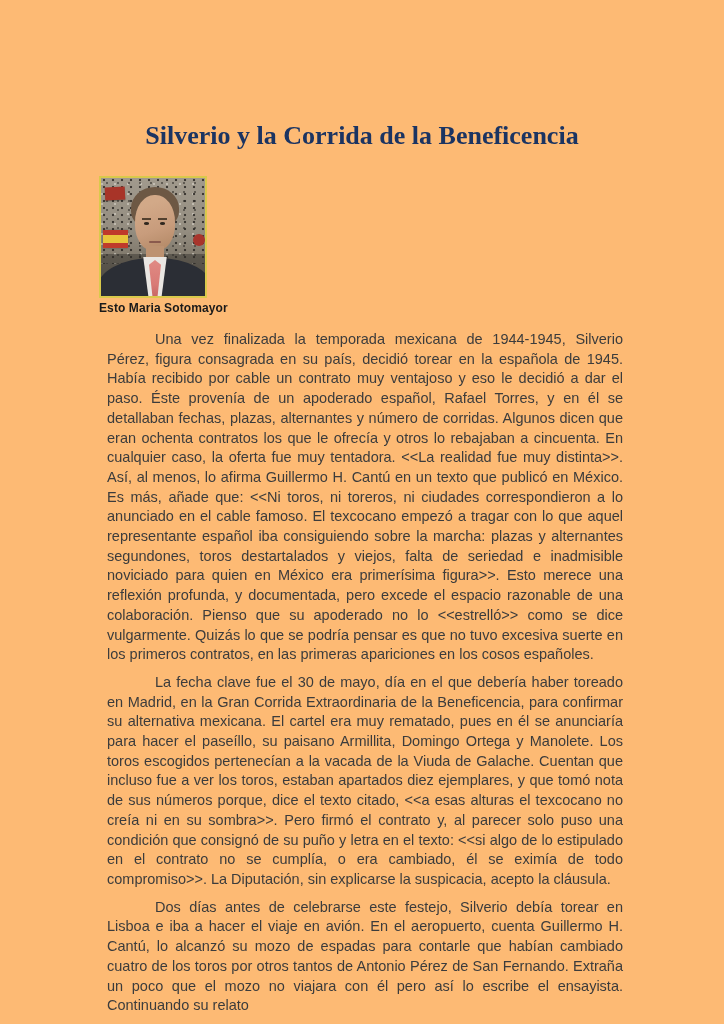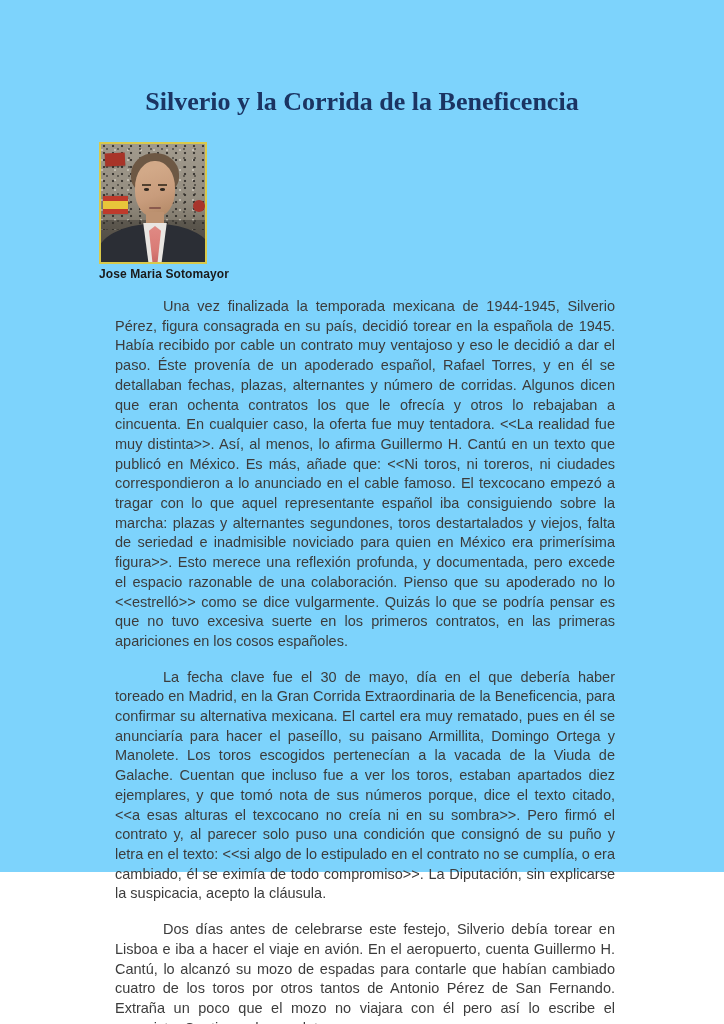--- a/index.html
+++ b/index.html
@@ -5,23 +5,23 @@
   * { margin: 0; padding: 0; box-sizing: border-box; }
   html, body { width: 724px; height: 1024px; }
   body {
     background: #ffffff;
     font-family: "Liberation Sans", "DejaVu Sans", sans-serif;
     overflow: hidden;
   }
   .page {
     position: relative;
     width: 724px;
-    height: 872px;
-    background: #7dd3fc;
-    padding: 86px 95px 0 99px;
+    height: 1024px;
+    background: #fdba74;
+    padding: 120px 95px 0 99px;
   }
   .doc-title {
     font-family: "Liberation Serif", "DejaVu Serif", serif;
     font-weight: bold;
     font-size: 26px;
     line-height: 32px;
     text-align: center;
     color: var(--title, #1b3462);
     margin-left: -4px;
   }
@@ -100,21 +100,21 @@
   }
   
   .body-text {
     margin-top: 15px;
     width: 532px;
     color: var(--body-text, #3c3c3c);
     font-size: 14.5px;
     line-height: 19.7px;
     text-align: justify;
   }
-  .body-text p { text-indent: 48px; margin: 16px; }
+  .body-text p { text-indent: 48px; margin: 8px; }
   .body-text .it { }
 </style>
 </head>
 <body>
 
 <div class="page">
 
   <h1 class="doc-title">Silverio y la Corrida de la Beneficencia</h1>
 
   <figure class="photo-figure">
@@ -129,21 +129,21 @@
       <div class="brow-l"></div>
       <div class="brow-r"></div>
       <div class="eye-l"></div>
       <div class="eye-r"></div>
       <div class="mouth"></div>
       <div class="neck"></div>
       <div class="suit"></div>
       <div class="shirt"></div>
       <div class="tie"></div>
     </div>
-    <figcaption class="photo-caption">Jose Maria Sotomayor</figcaption>
+    <figcaption class="photo-caption">Esto Maria Sotomayor</figcaption>
   </figure>
 
   <div class="body-text">
     <p>Una vez finalizada la temporada mexicana de 1944-1945, Silverio Pérez, figura consagrada en su país, decidió torear en la española de 1945. Había recibido por cable un contrato muy ventajoso y eso le decidió a dar el paso. Éste provenía de un apoderado español, Rafael Torres, y en él se detallaban fechas, plazas, alternantes y número de corridas. Algunos dicen que eran ochenta contratos los que le ofrecía y otros lo rebajaban a cincuenta. En cualquier caso, la oferta fue muy tentadora. &lt;&lt;La realidad fue muy distinta&gt;&gt;. Así, al menos, lo afirma Guillermo H. Cantú en un texto que publicó en México. Es más, añade que: &lt;&lt;Ni toros, ni toreros, ni ciudades correspondieron a lo anunciado en el cable famoso. El texcocano empezó a tragar con lo que aquel representante español iba consiguiendo sobre la marcha: plazas y alternantes segundones, toros destartalados y viejos, falta  de seriedad e inadmisible noviciado para quien en México era primerísima figura&gt;&gt;. Esto merece una reflexión profunda, y documentada, pero excede el espacio razonable de una colaboración. Pienso que su apoderado no lo &lt;&lt;estrelló&gt;&gt; como se dice vulgarmente. Quizás lo que se podría pensar es que no tuvo excesiva suerte en los primeros contratos, en las primeras apariciones en los cosos españoles.</p>
     <p><span>La fecha clave fue el 30 de mayo, día en el que debería haber toreado en Madrid, en la Gran Corrida Extraordinaria de la Beneficencia, para confirmar su alternativa mexicana. El cartel era muy rematado, pues en él se anunciaría para hacer el paseíllo, su paisano </span><span class="it">Armillita</span><span>, Domingo </span><span class="it">Ortega</span><span> y </span><span class="it">Manolete</span><span>. Los toros escogidos pertenecían a la vacada de la Viuda de Galache. Cuentan que incluso fue a ver los toros, estaban apartados diez ejemplares, y que tomó nota de sus números porque, dice el texto citado, &lt;&lt;a esas alturas el texcocano no creía ni en su sombra&gt;&gt;. Pero firmó el contrato y, al parecer solo puso una condición que consignó de su puño y letra en el texto: &lt;&lt;si algo de lo estipulado en el contrato no se cumplía, o era cambiado, él se eximía de todo compromiso&gt;&gt;. La Diputación, sin explicarse la suspicacia, acepto la cláusula.</span></p>
     <p>Dos días antes de celebrarse este festejo, Silverio debía torear en Lisboa e iba a hacer el viaje en avión. En el aeropuerto, cuenta Guillermo H. Cantú, lo alcanzó su mozo de espadas para contarle que habían cambiado cuatro de los toros por otros tantos de Antonio Pérez de San Fernando. Extraña un poco que el mozo no viajara con él pero así lo escribe el ensayista. Continuando su relato</p>
   </div>
 
 </div>
 

